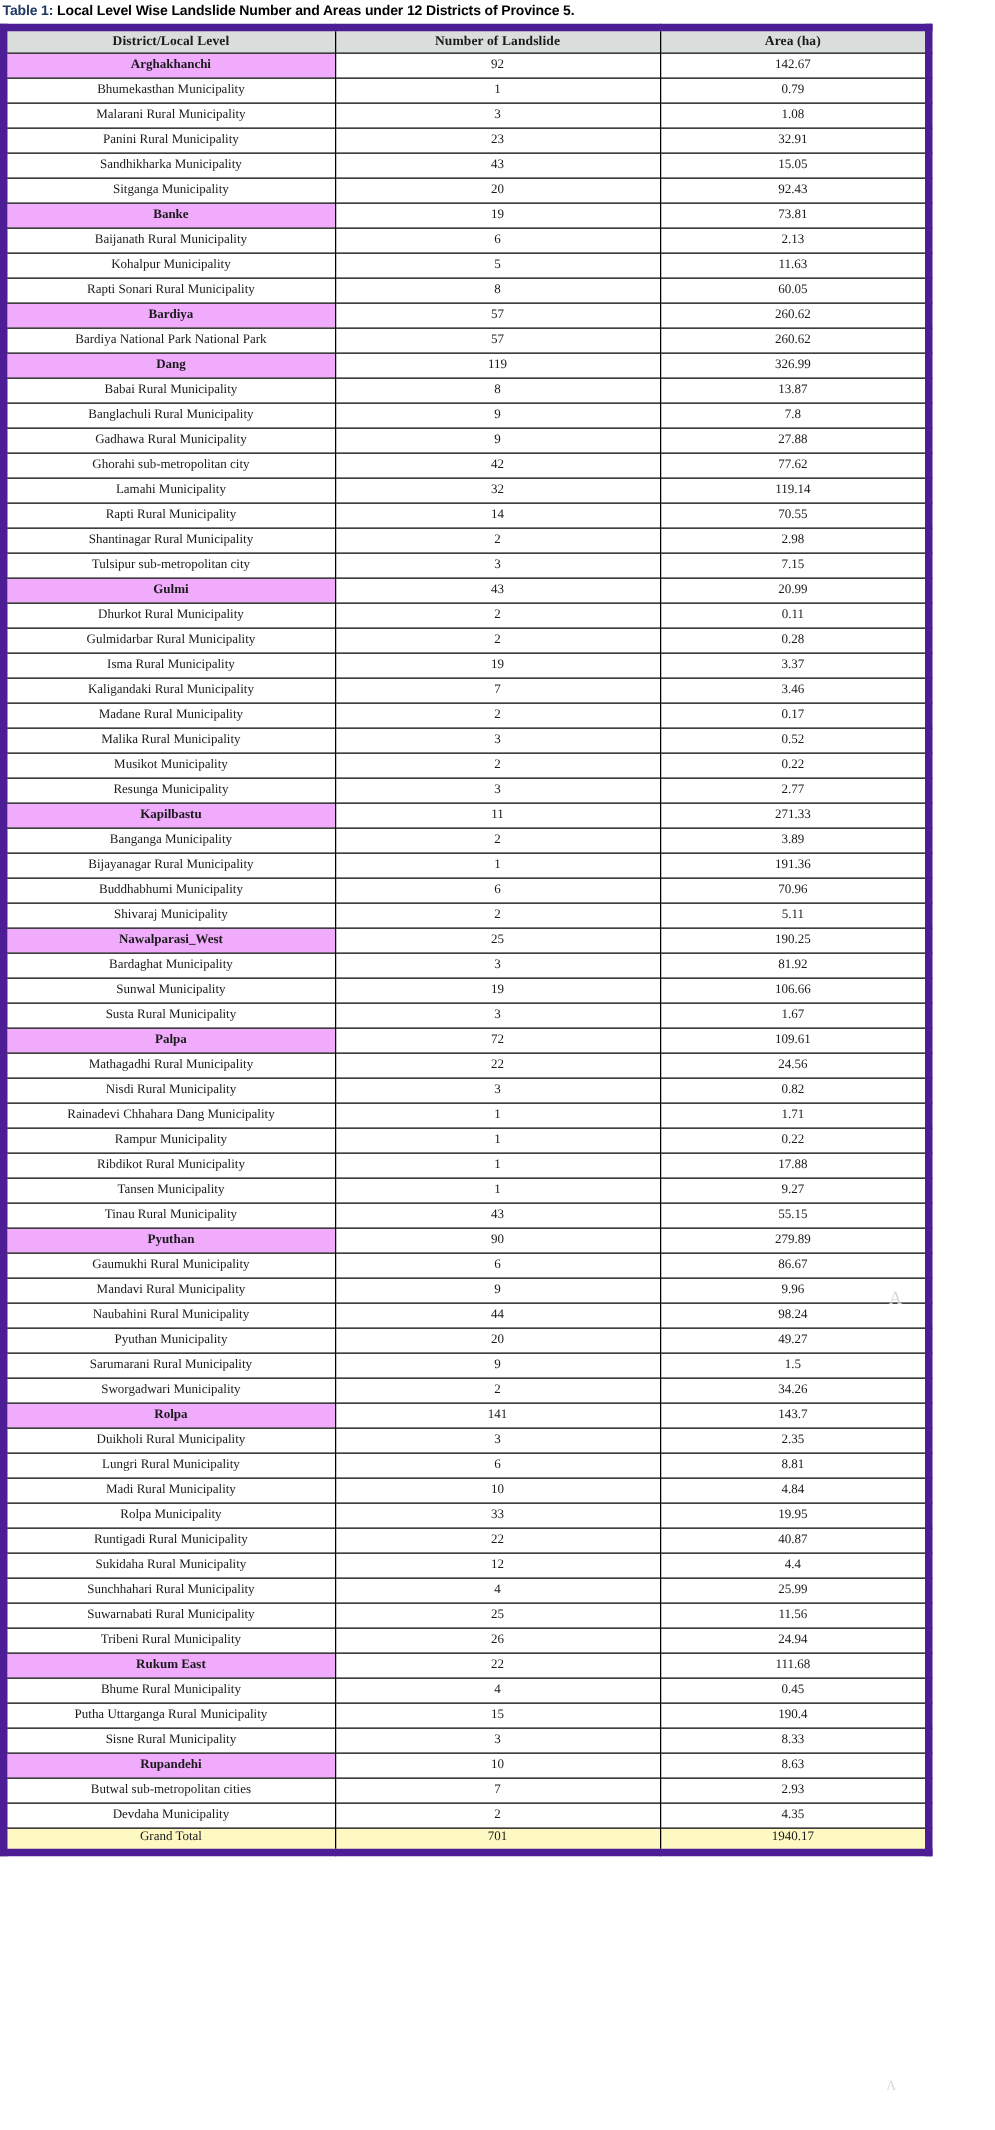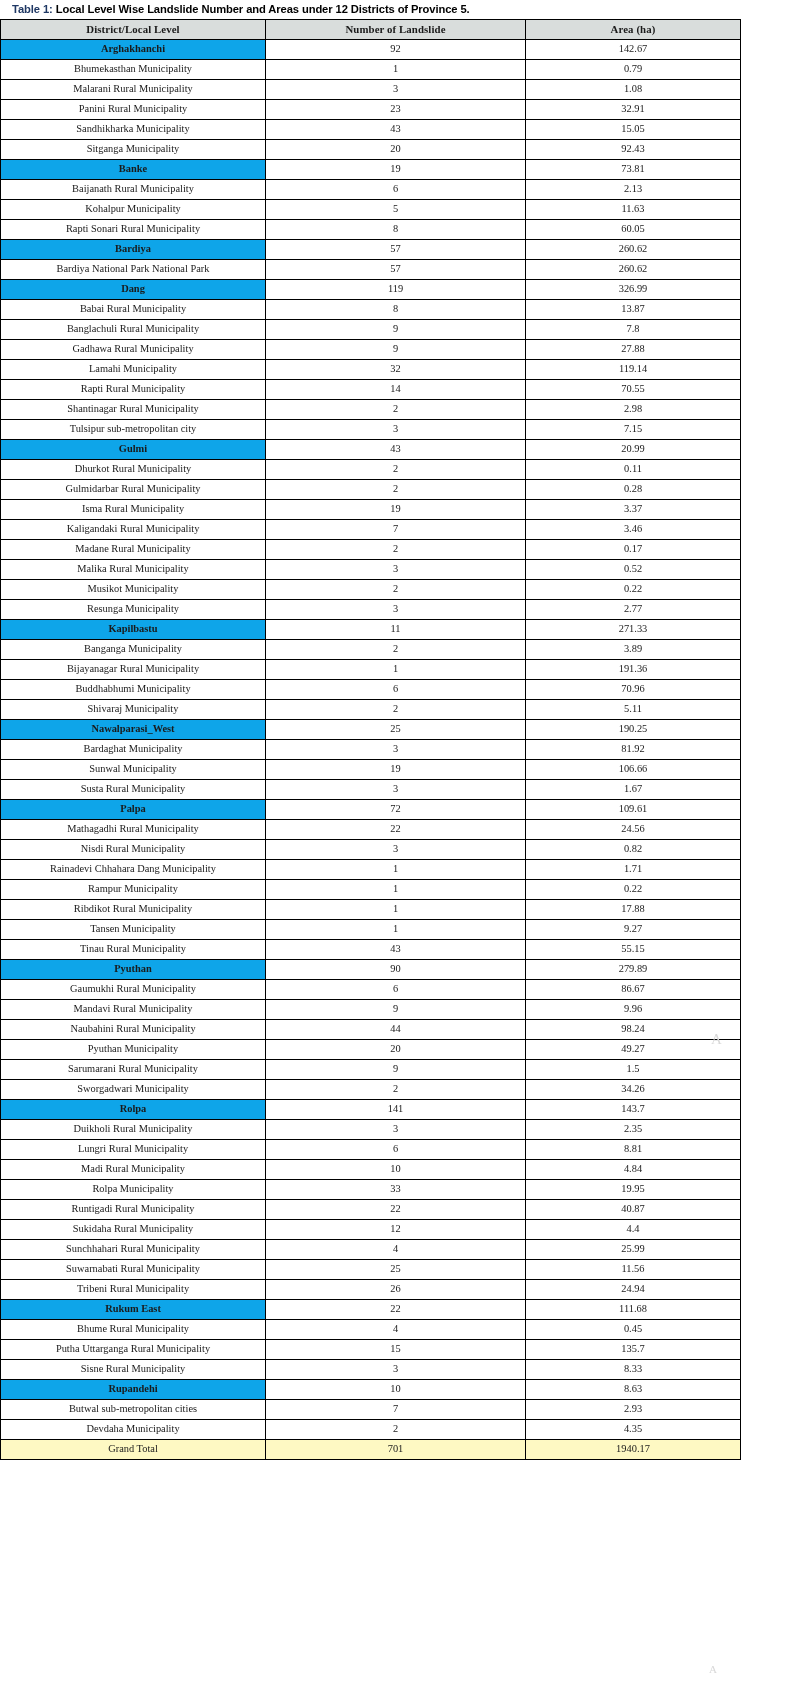--- a/index.html
+++ b/index.html
@@ -15,40 +15,40 @@
     overflow: hidden;
   }
 
   
   #table-caption {
     font-family: "Liberation Sans", sans-serif;
     font-size: 11.2px;
     font-weight: bold;
     line-height: 1;
     color: #000000;
-    padding: 4px 0 4px 12px;
+    padding: 4px 0 4px 2px;
     white-space: nowrap;
     letter-spacing: -0.1px;
   }
   #table-caption .cap-label {
     color: #1F3864;
     font-weight: bold;
   }
   #table-caption .cap-text {
     color: #000000;
     font-weight: bold;
   }
 
   
   #landslide-table {
     border-collapse: collapse;
     table-layout: fixed;
     width: 740px;
     margin: 0;
-    border: 1px solid #4c1d95;
+    border: 6px solid #4c1d95;
   }
   #landslide-table col.c-name  { width: 265px; }
   #landslide-table col.c-count { width: 260px; }
   #landslide-table col.c-area  { width: 215px; }
 
   #landslide-table th,
   #landslide-table td {
     border: 1px solid #000000;
     text-align: center;
     vertical-align: middle;
@@ -64,21 +64,21 @@
 
   #landslide-table thead th {
     background: #D9DDDC;
     font-weight: bold;
     font-size: 10.8px;
     letter-spacing: 0.1px;
   }
 
   
   #landslide-table tr.district-row td.cell-name {
-    background: #0ea5e9;
+    background: #f0abfc;
     font-weight: bold;
   }
   #landslide-table tr.district-row td.cell-count,
   #landslide-table tr.district-row td.cell-area {
     background: #ffffff;
     font-weight: normal;
   }
 
   #landslide-table tr.local-row td {
     background: #ffffff;
@@ -195,20 +195,25 @@
         <td class="cell-name">Banglachuli Rural Municipality</td>
         <td class="cell-count">9</td>
         <td class="cell-area">7.8</td>
       </tr>
       <tr class="local-row">
         <td class="cell-name">Gadhawa Rural Municipality</td>
         <td class="cell-count">9</td>
         <td class="cell-area">27.88</td>
       </tr>
       <tr class="local-row">
+        <td class="cell-name">Ghorahi sub-metropolitan city</td>
+        <td class="cell-count">42</td>
+        <td class="cell-area">77.62</td>
+      </tr>
+      <tr class="local-row">
         <td class="cell-name">Lamahi Municipality</td>
         <td class="cell-count">32</td>
         <td class="cell-area">119.14</td>
       </tr>
       <tr class="local-row">
         <td class="cell-name">Rapti Rural Municipality</td>
         <td class="cell-count">14</td>
         <td class="cell-area">70.55</td>
       </tr>
       <tr class="local-row">
@@ -442,21 +447,21 @@
         <td class="cell-area">111.68</td>
       </tr>
       <tr class="local-row">
         <td class="cell-name">Bhume Rural Municipality</td>
         <td class="cell-count">4</td>
         <td class="cell-area">0.45</td>
       </tr>
       <tr class="local-row">
         <td class="cell-name">Putha Uttarganga Rural Municipality</td>
         <td class="cell-count">15</td>
-        <td class="cell-area">135.7</td>
+        <td class="cell-area">190.4</td>
       </tr>
       <tr class="local-row">
         <td class="cell-name">Sisne Rural Municipality</td>
         <td class="cell-count">3</td>
         <td class="cell-area">8.33</td>
       </tr>
       <tr class="district-row">
         <td class="cell-name">Rupandehi</td>
         <td class="cell-count">10</td>
         <td class="cell-area">8.63</td>

